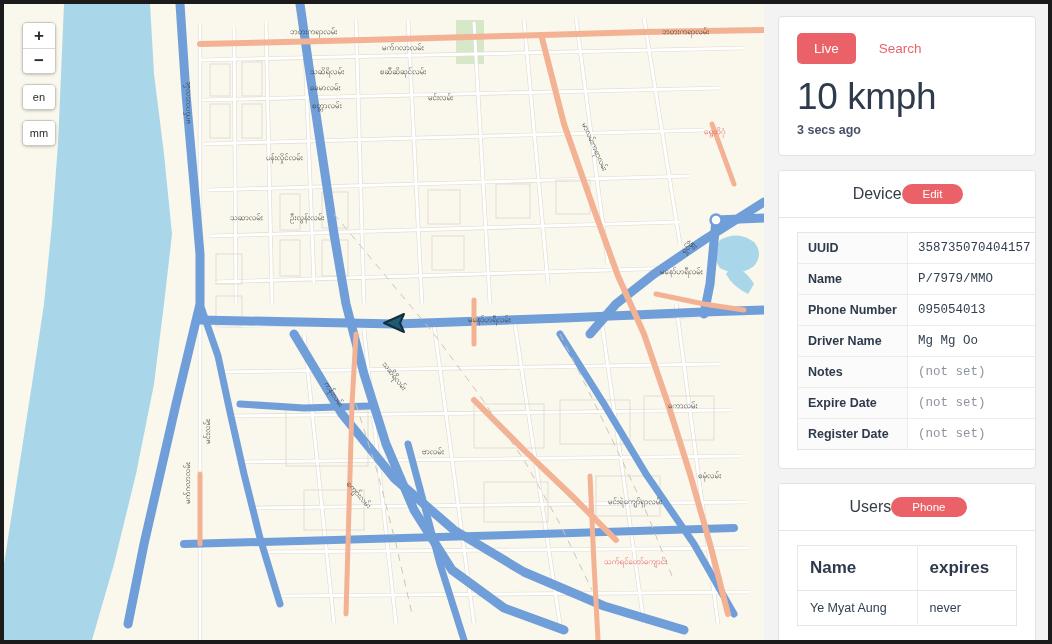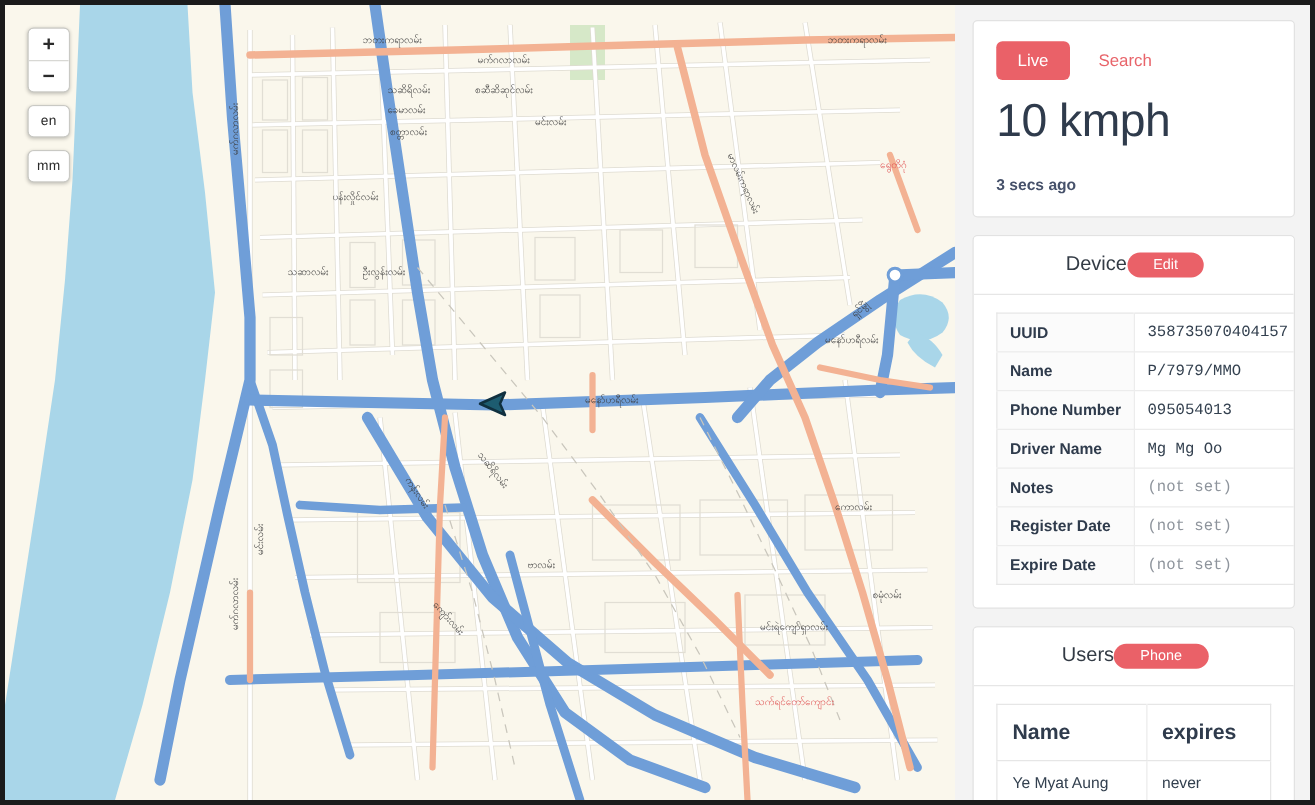--- a/index.html
+++ b/index.html
@@ -98,21 +98,21 @@
     font-family: "Liberation Sans", sans-serif;
     white-space: nowrap;
   }
   .tab.active { background: #ea6168; color: #ffffff; }
   .speed {
     font-size: 37px;
     color: #2f3b4c;
     font-weight: 300;
     letter-spacing: -.4px;
     line-height: 1.12;
-    margin: 2px 0 24px 0;
+    margin: 2px 0 6px 0;
   }
   .ago { font-size: 12.5px; color: #46516a; font-weight: 600; }
 
   
   .card-head {
     display: flex; align-items: center; justify-content: center;
     padding: 13px 16px 13px 18px;
     border-bottom: 1px solid #e6e6e6;
     background: #ffffff;
   }
@@ -421,25 +421,25 @@
             </tr>
             <tr>
               <td class="k">Driver Name</td>
               <td class="v">Mg Mg Oo</td>
             </tr>
             <tr>
               <td class="k">Notes</td>
               <td class="v muted">(not set)</td>
             </tr>
             <tr>
+              <td class="k">Expire Date</td>
+              <td class="v muted">(not set)</td>
+            </tr>
+            <tr>
               <td class="k">Register Date</td>
-              <td class="v muted">(not set)</td>
-            </tr>
-            <tr>
-              <td class="k">Expire Date</td>
               <td class="v muted">(not set)</td>
             </tr>
           </tbody>
         </table>
       </div>
     </div>
 
     <div class="card">
       <div class="card-head">
         <span class="card-title">Users</span>

